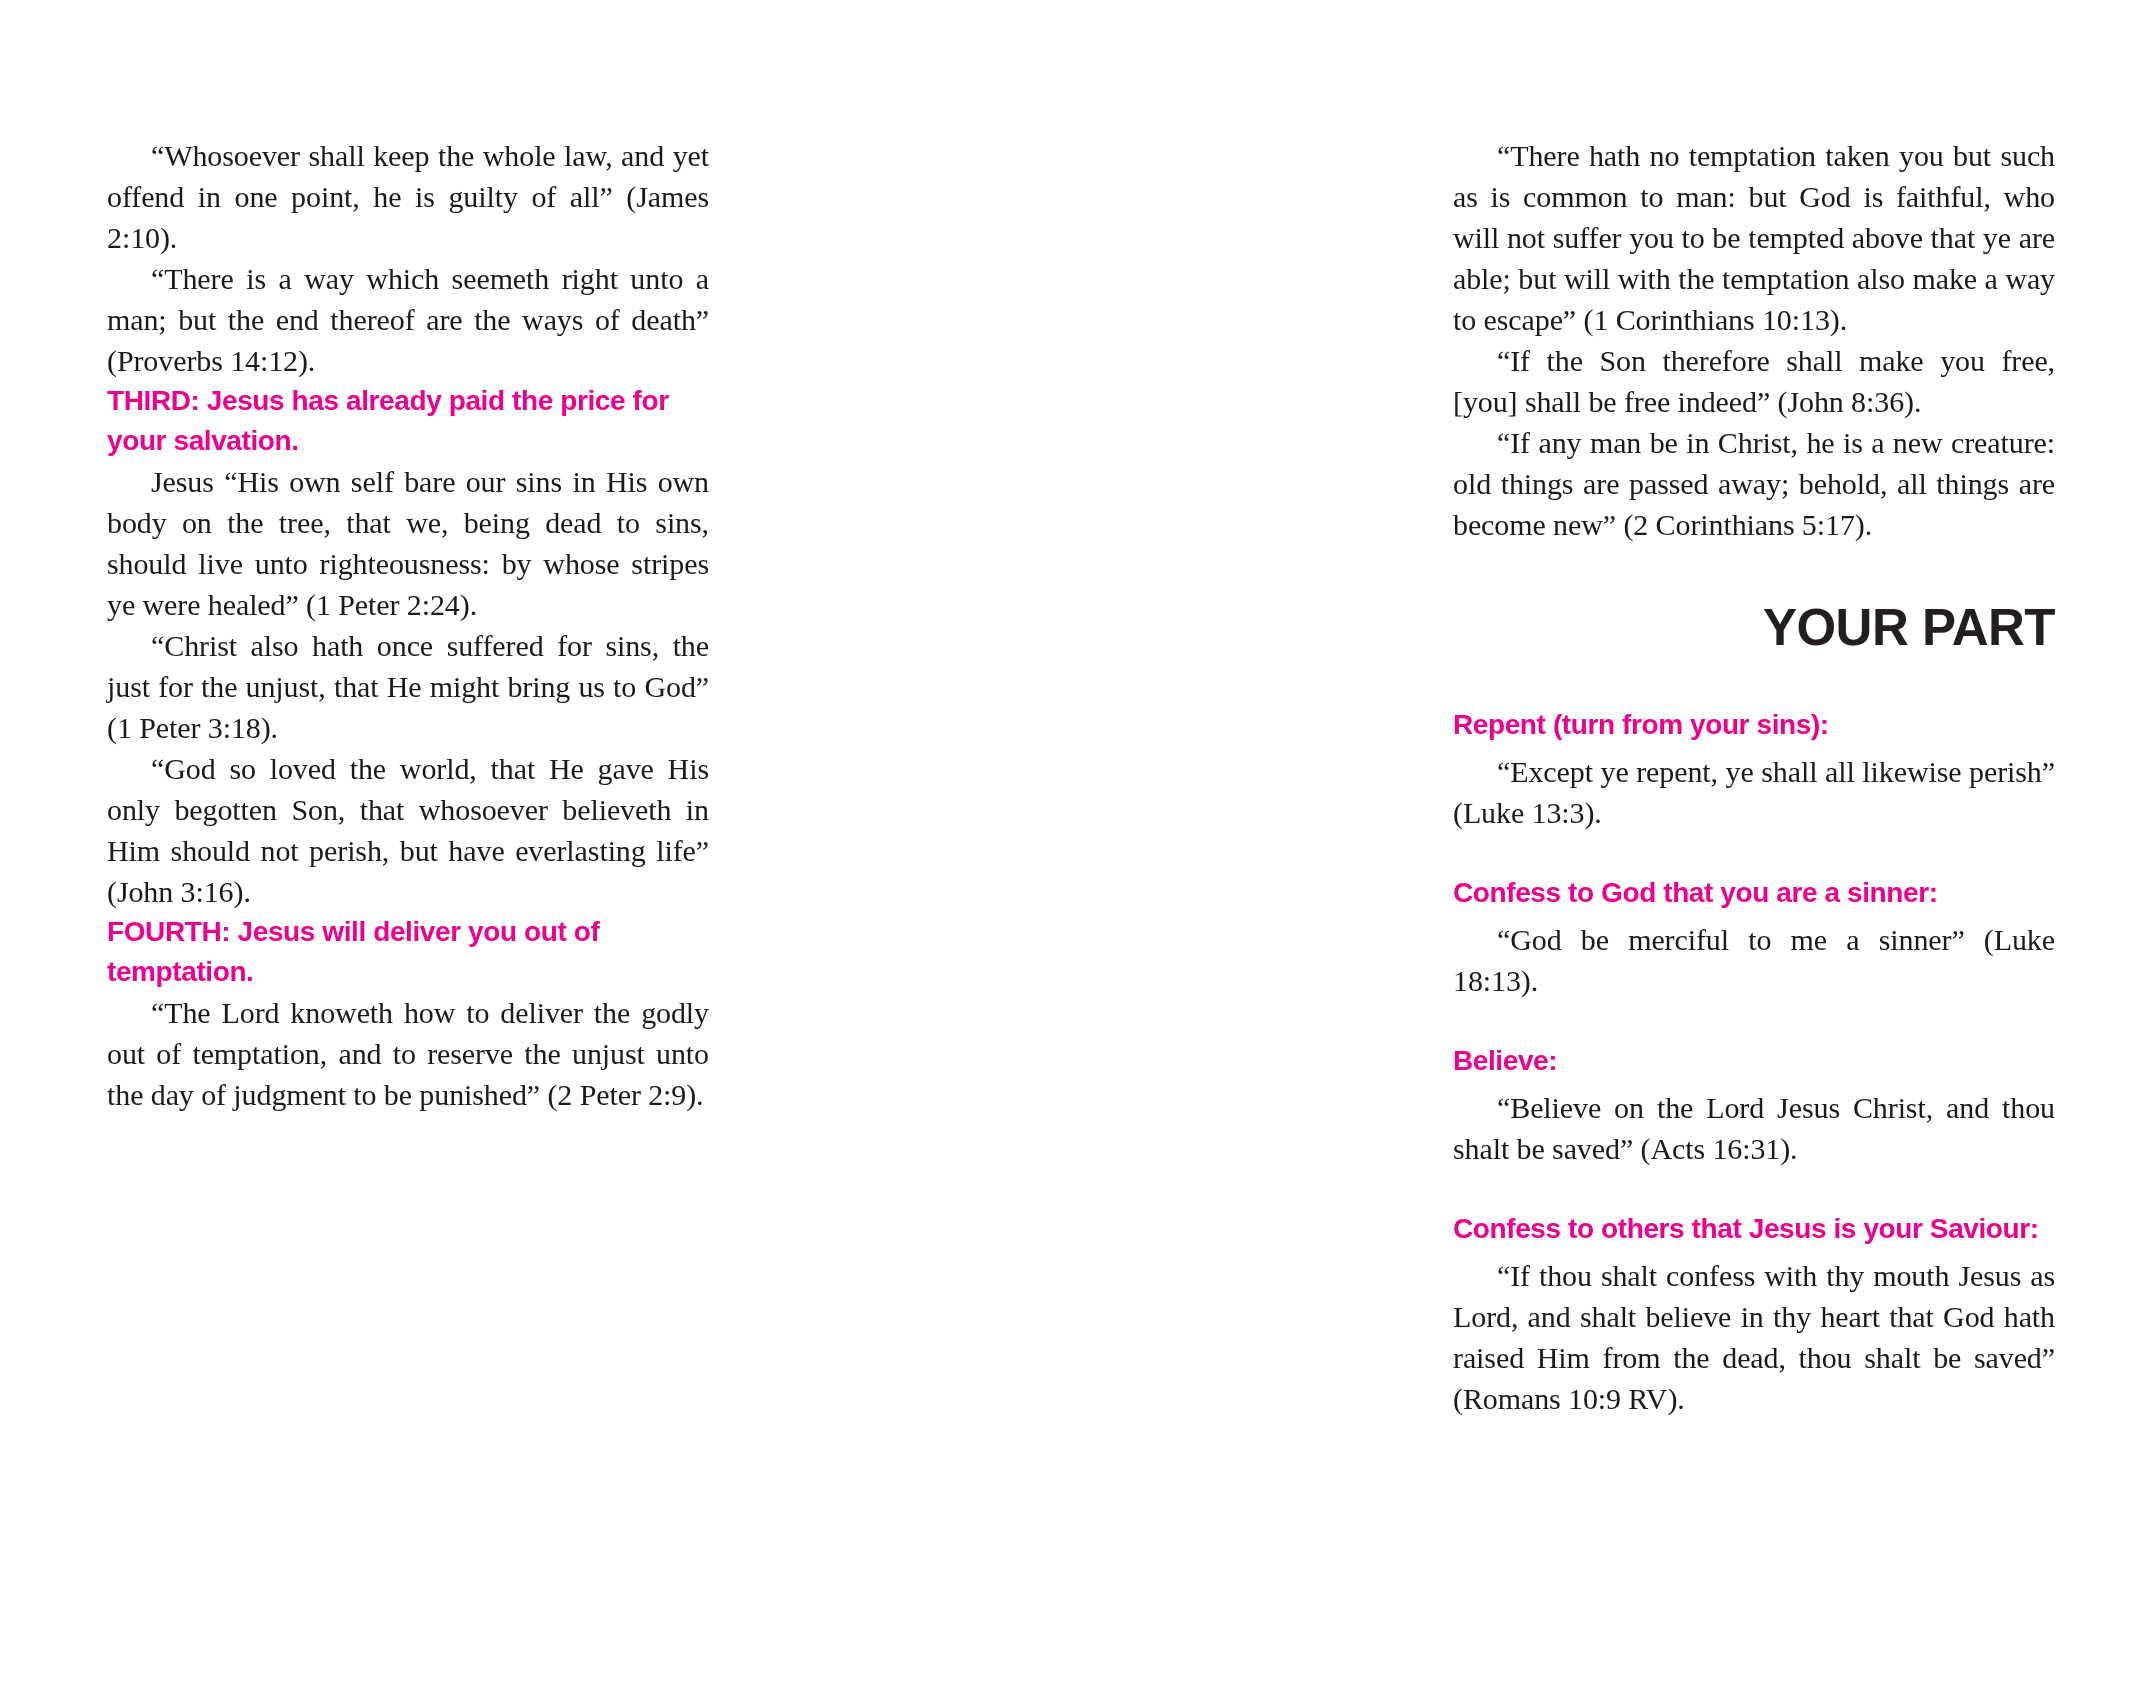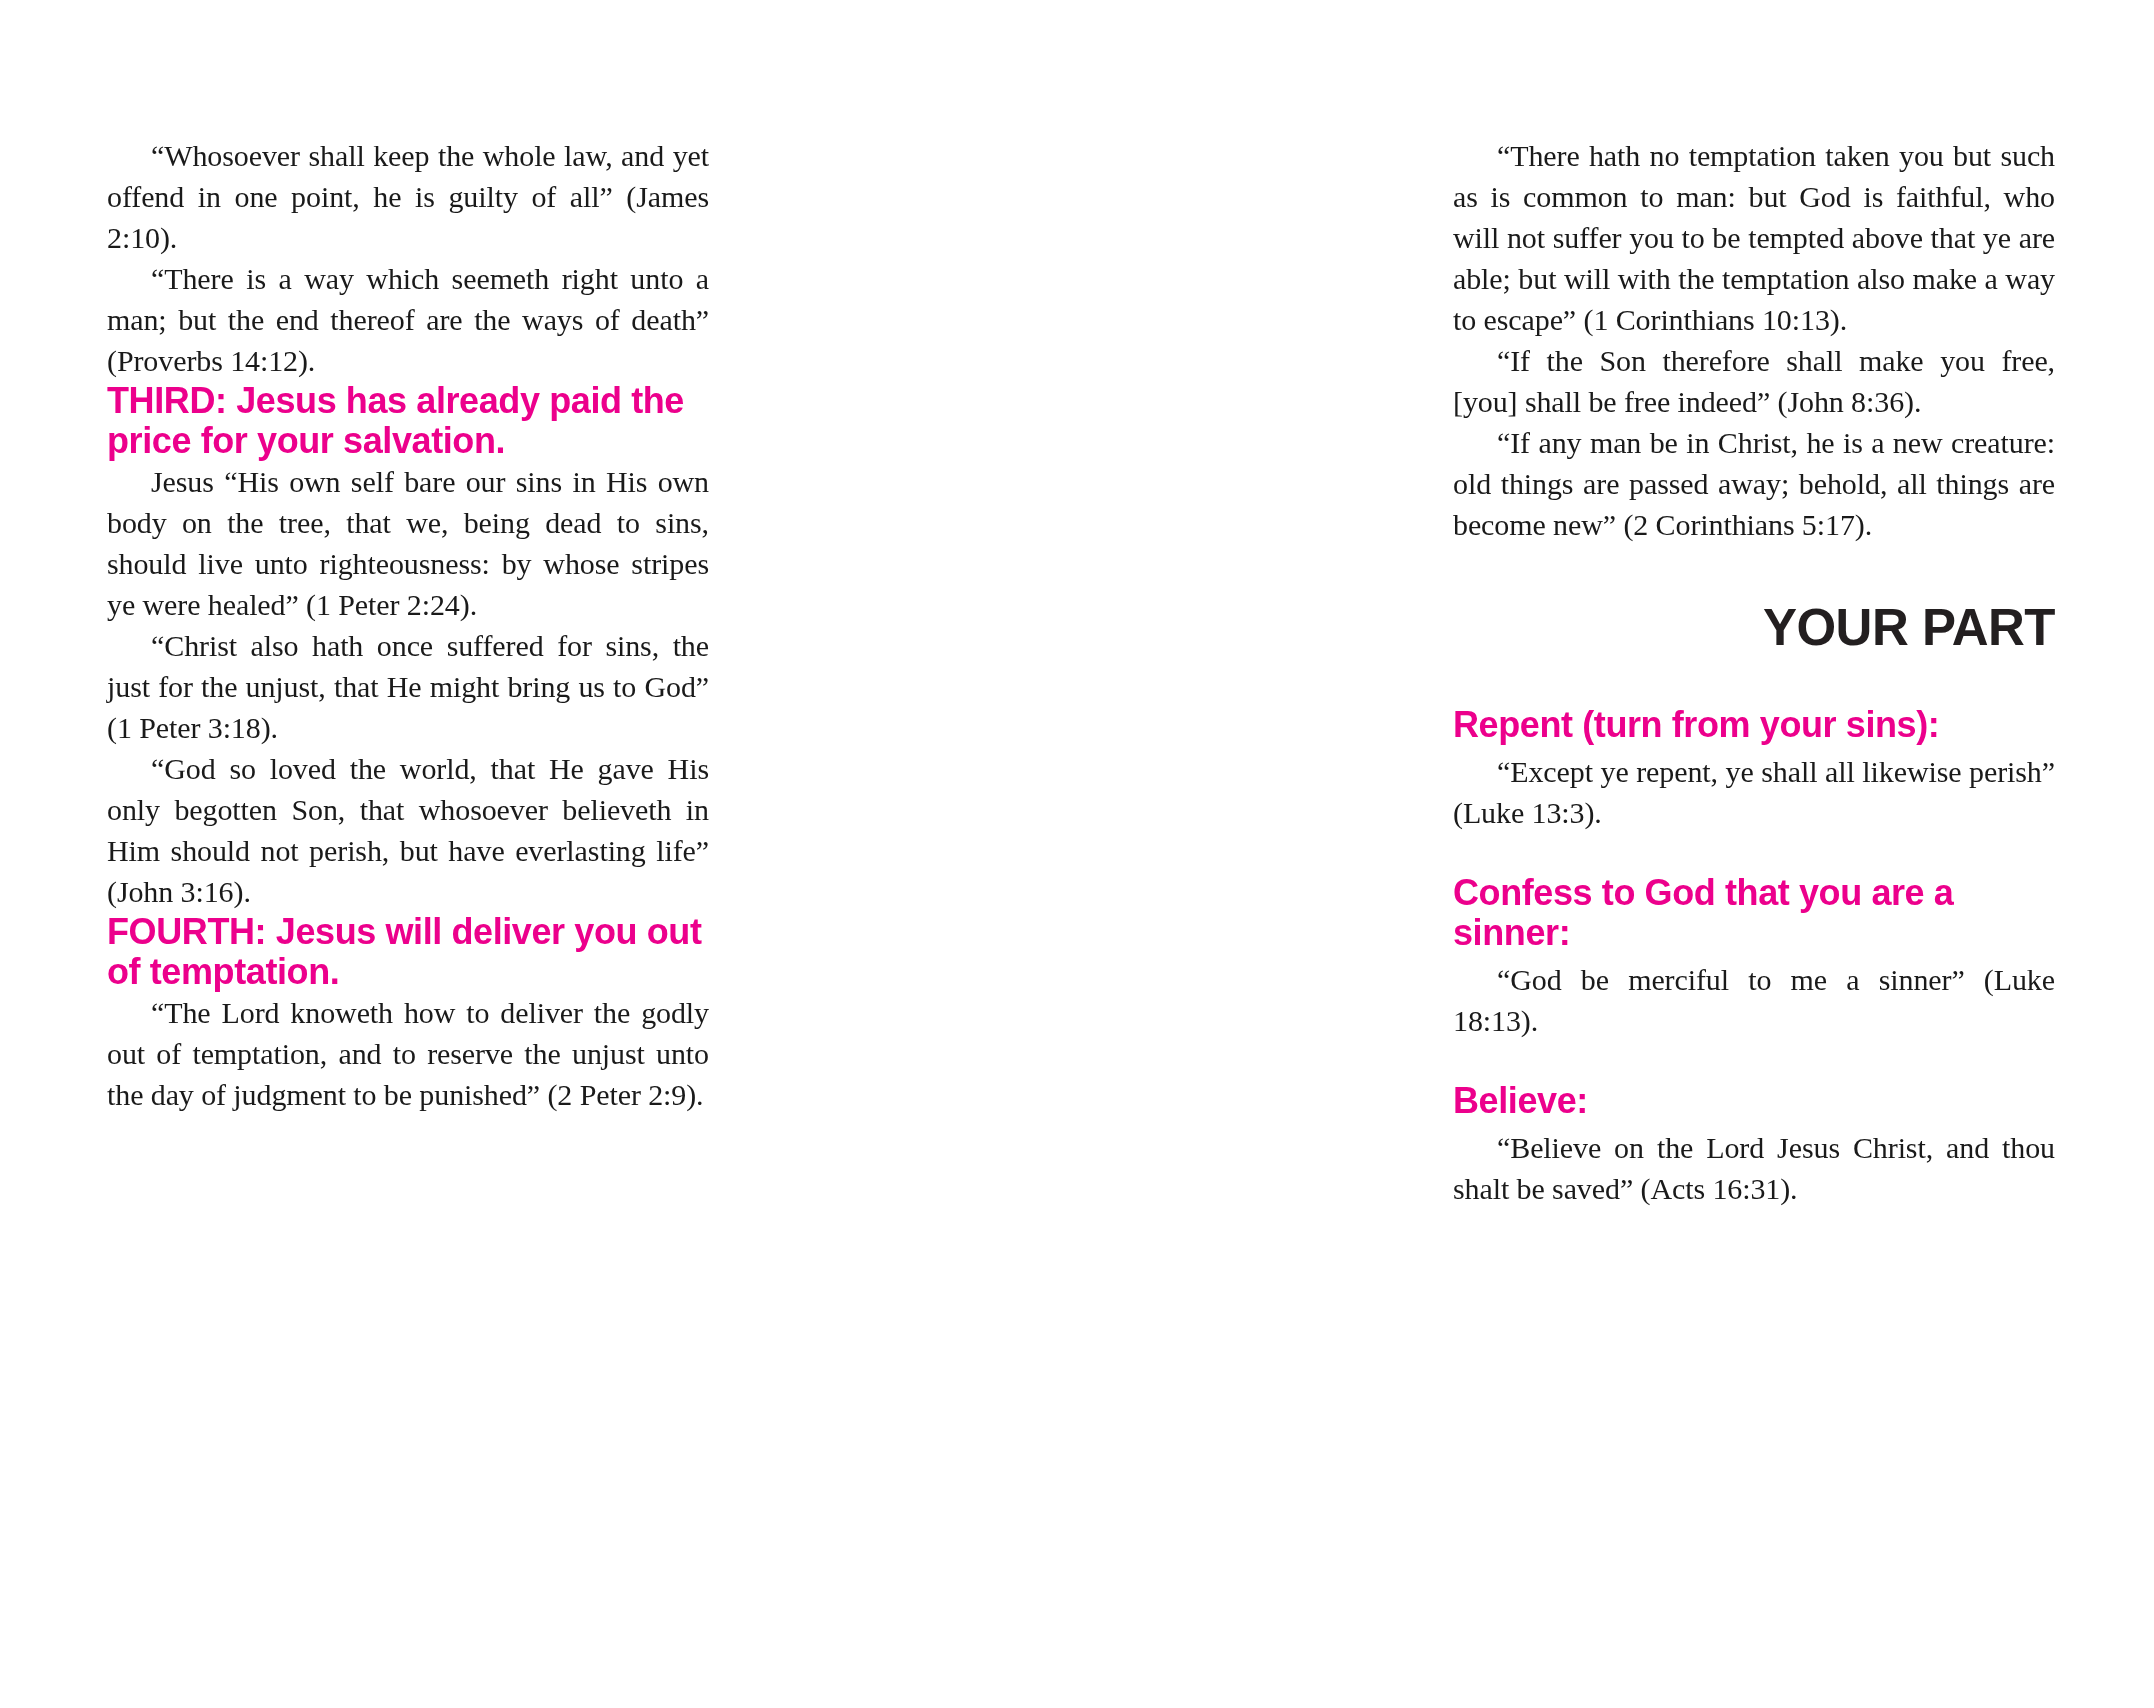--- a/index.html
+++ b/index.html
@@ -53,21 +53,21 @@
     -moz-hyphens: none;
     hyphens: none;
   }
   p.body.last-line-left { text-align-last: left; }
 
   
   h2.pink-heading {
     margin: 0;
     font-family: "Liberation Sans", "DejaVu Sans", sans-serif;
     font-weight: bold;
-    font-size: 36px;
+    font-size: 28px;
     line-height: 40px;
     letter-spacing: -0.4px;
     color: #ec008c;
     text-align: left;
   }
   
   .sp-before-heading { margin-top: 36px; }
   .sp-after-heading  { margin-top: 8px; }
   .sp-para           { margin-top: 0; }
 
@@ -133,18 +133,22 @@
       <div class="part-block">
         <h2 class="pink-heading">Confess to God that you are a sinner:</h2>
         <p class="body last-line-left">“God be merciful to me a sinner” (Luke 18:13).</p>
       </div>
 
       <div class="part-block">
         <h2 class="pink-heading">Believe:</h2>
         <p class="body last-line-left">“Believe on the Lord Jesus Christ, and thou shalt be saved” (Acts 16:31).</p>
       </div>
 
+      <div class="part-block">
+        <h2 class="pink-heading">Confess to others that Jesus is your Saviour:</h2>
+        <p class="body last-line-left">“If thou shalt confess with thy mouth Jesus as Lord, and shalt believe in thy heart that God hath raised Him from the dead, thou shalt be saved” (Romans 10:9 RV).</p>
+      </div>
 
     </div>
 
   </div>
 </div>
 
 
 </body></html>

